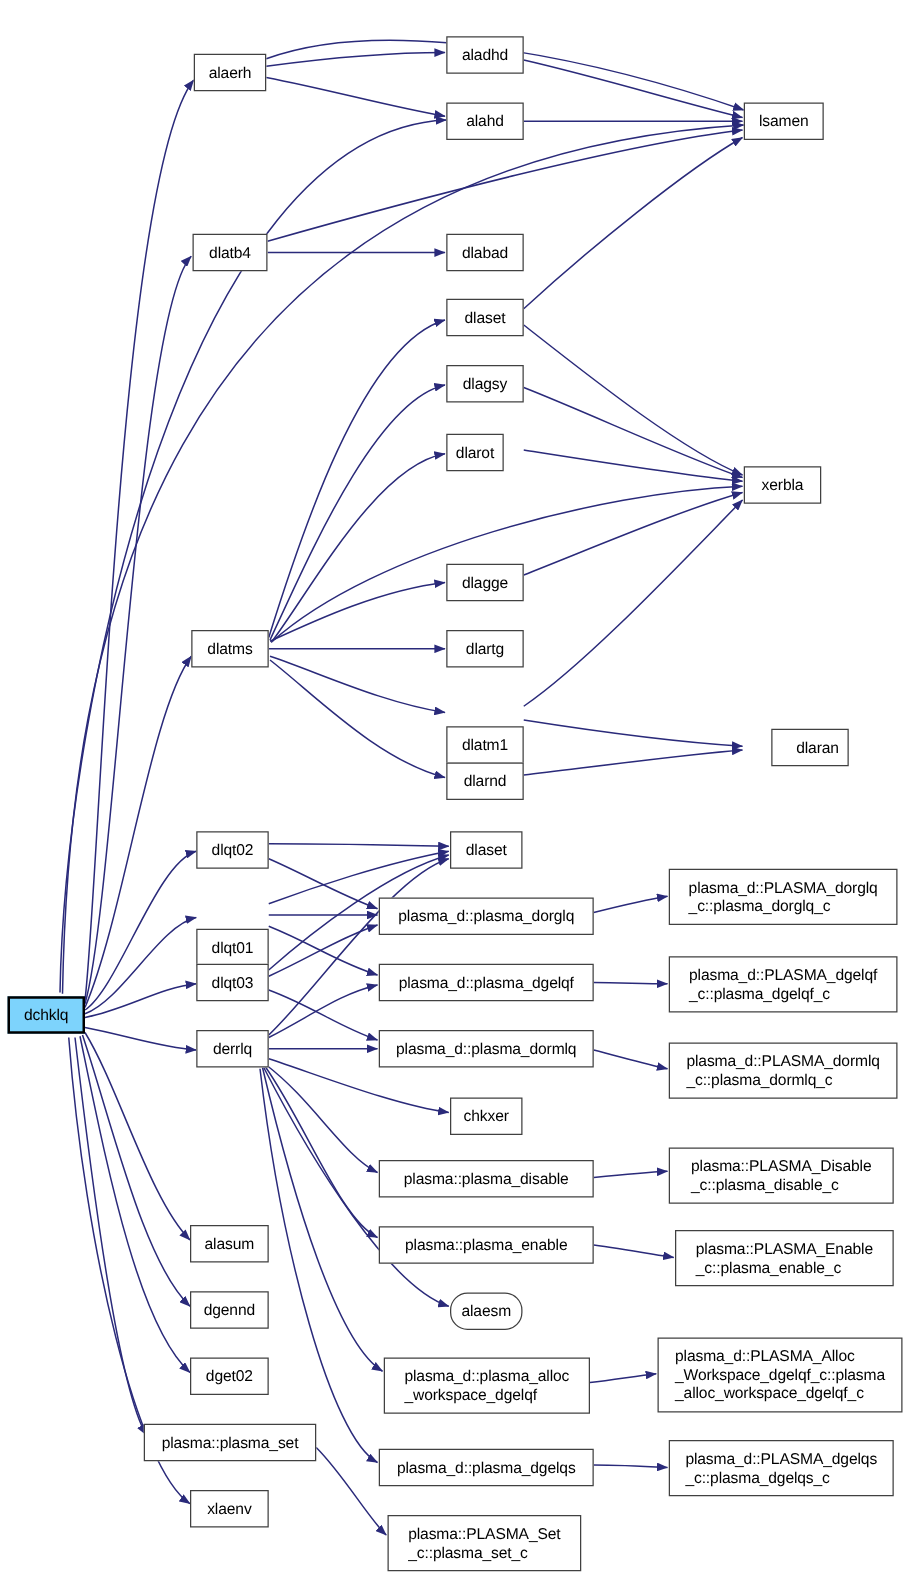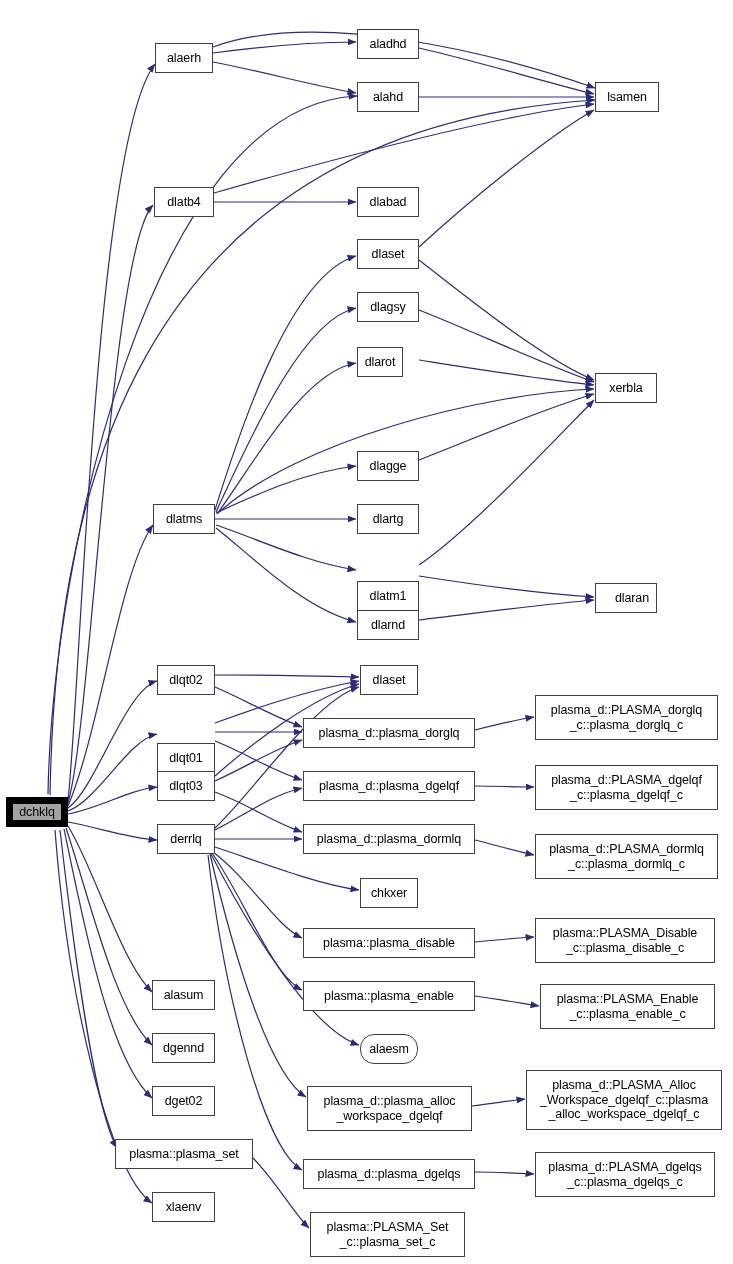--- a/index.html
+++ b/index.html
@@ -27,30 +27,29 @@
   }
   .node {
     position: absolute;
     box-sizing: border-box;
     border: 1px solid #404040;
     background: #ffffff;
     color: #000000;
     display: flex;
     align-items: center;
     justify-content: center;
-    text-align: center;
     font-size: 12.5px;
     line-height: 14.5px;
     letter-spacing: -0.1px;
     white-space: pre-line;
     z-index: 2;
   }
   .node.root {
-    background: #a3a3a3;
-    border: 7px solid #000000;
+    background: #7dd3fc;
+    border: 2px solid #000000;
   }
 </style>
 </head>
 <body>
 
 <div id="canvas">
   <svg id="edge-layer" viewBox="0 0 733 1264">
     <defs>
       <marker id="arrow" markerWidth="9" markerHeight="7" refX="8.5" refY="3.5" orient="auto" markerUnits="userSpaceOnUse">
         <polygon points="0,0 9,3.5 0,7" fill="#2a2a7a"></polygon>
@@ -130,21 +129,21 @@
       <div class="node" style="left: 154px; top: 187px; width: 60px; height: 30px;">dlatb4</div>
       <div class="node" style="left: 357px; top: 187px; width: 62px; height: 30px;">dlabad</div>
       <div class="node" style="left: 357px; top: 239px; width: 62px; height: 30px;">dlaset</div>
       <div class="node" style="left: 357px; top: 292px; width: 62px; height: 30px;">dlagsy</div>
       <div class="node" style="left: 357px; top: 347px; width: 46px; height: 30px;">dlarot</div>
       <div class="node" style="left: 595px; top: 373px; width: 62px; height: 30px;">xerbla</div>
       <div class="node" style="left: 357px; top: 451px; width: 62px; height: 30px;">dlagge</div>
       <div class="node" style="left: 153px; top: 504px; width: 62px; height: 30px;">dlatms</div>
       <div class="node" style="left: 357px; top: 504px; width: 62px; height: 30px;">dlartg</div>
       <div class="node" style="left: 357px; top: 557px; width: 62px; height: 30px; margin-top: 24px;">dlatm1</div>
-      <div class="node" style="left: 595px; top: 583px; width: 62px; height: 30px; padding-left: 12px;">dlaran</div>
+      <div class="node" style="left: 617px; top: 583px; width: 62px; height: 30px; padding-left: 12px;">dlaran</div>
       <div class="node" style="left: 357px; top: 610px; width: 62px; height: 30px;">dlarnd</div>
       <div class="node" style="left: 157px; top: 665px; width: 58px; height: 30px;">dlqt02</div>
       <div class="node" style="left: 360px; top: 665px; width: 58px; height: 30px;">dlaset</div>
       <div class="node" style="left: 535px; top: 695px; width: 183px; height: 45px;">plasma_d::PLASMA_dorglq
 _c::plasma_dorglq_c</div>
       <div class="node" style="left: 157px; top: 718px; width: 58px; height: 30px; margin-top: 25px;">dlqt01</div>
       <div class="node" style="left: 303px; top: 718px; width: 172px; height: 30px;">plasma_d::plasma_dorglq</div>
       <div class="node" style="left: 157px; top: 771px; width: 58px; height: 30px;">dlqt03</div>
       <div class="node" style="left: 303px; top: 771px; width: 172px; height: 30px;">plasma_d::plasma_dgelqf</div>
       <div class="node" style="left: 535px; top: 765px; width: 183px; height: 45px;">plasma_d::PLASMA_dgelqf

